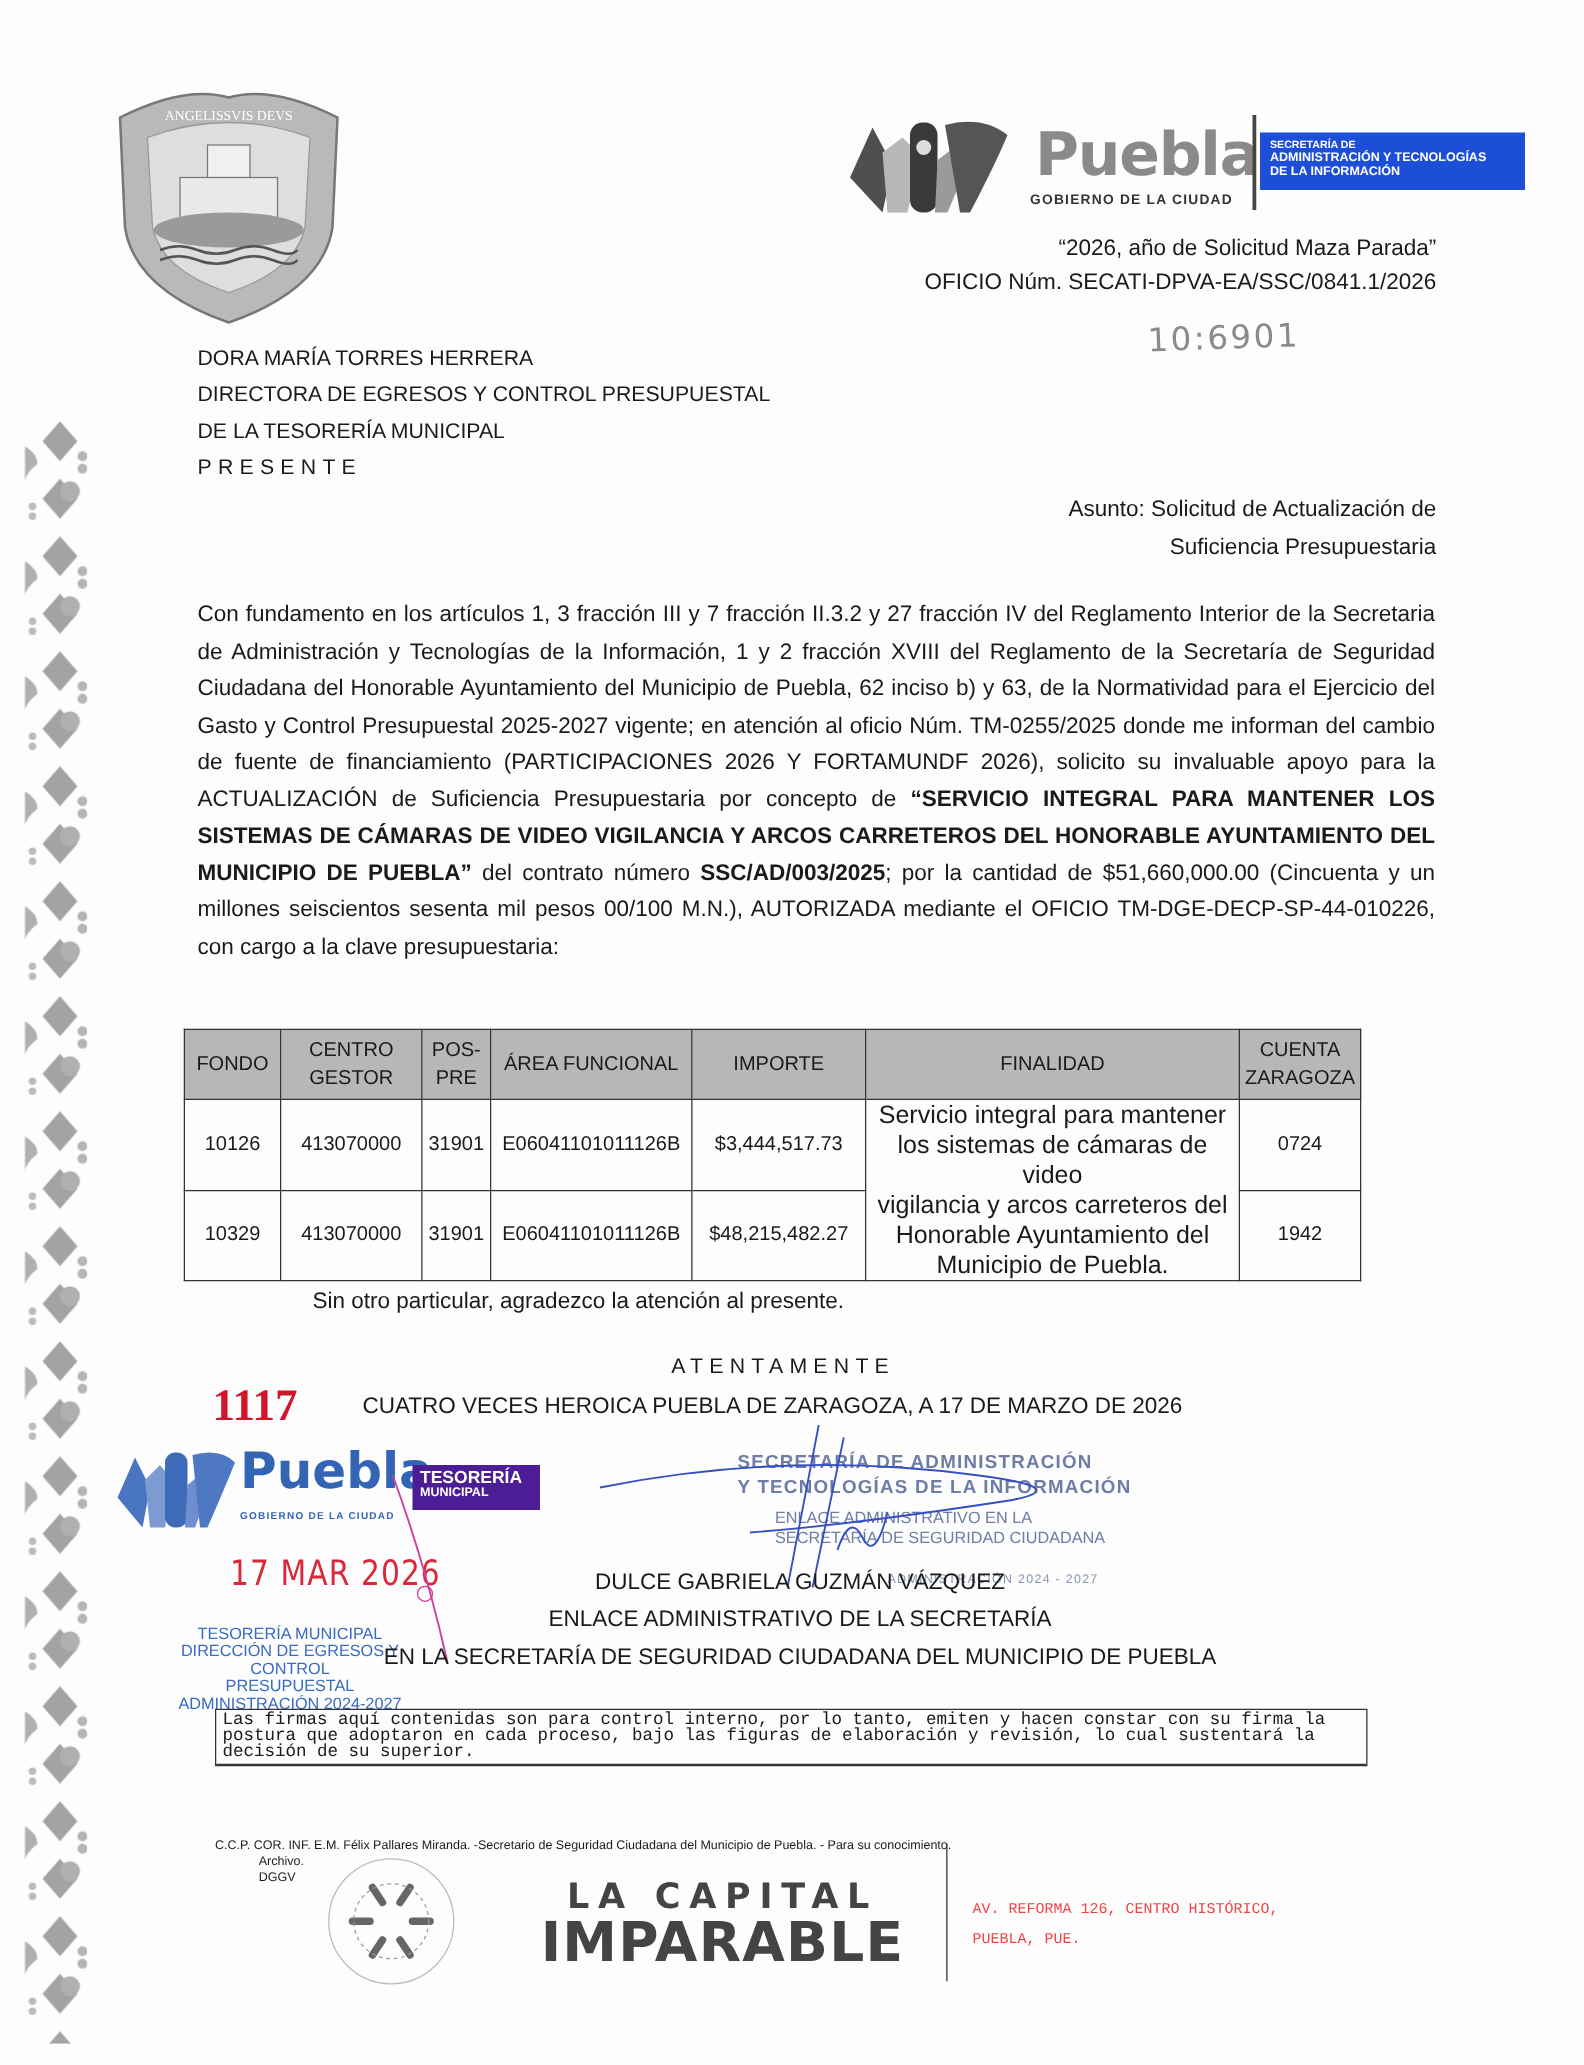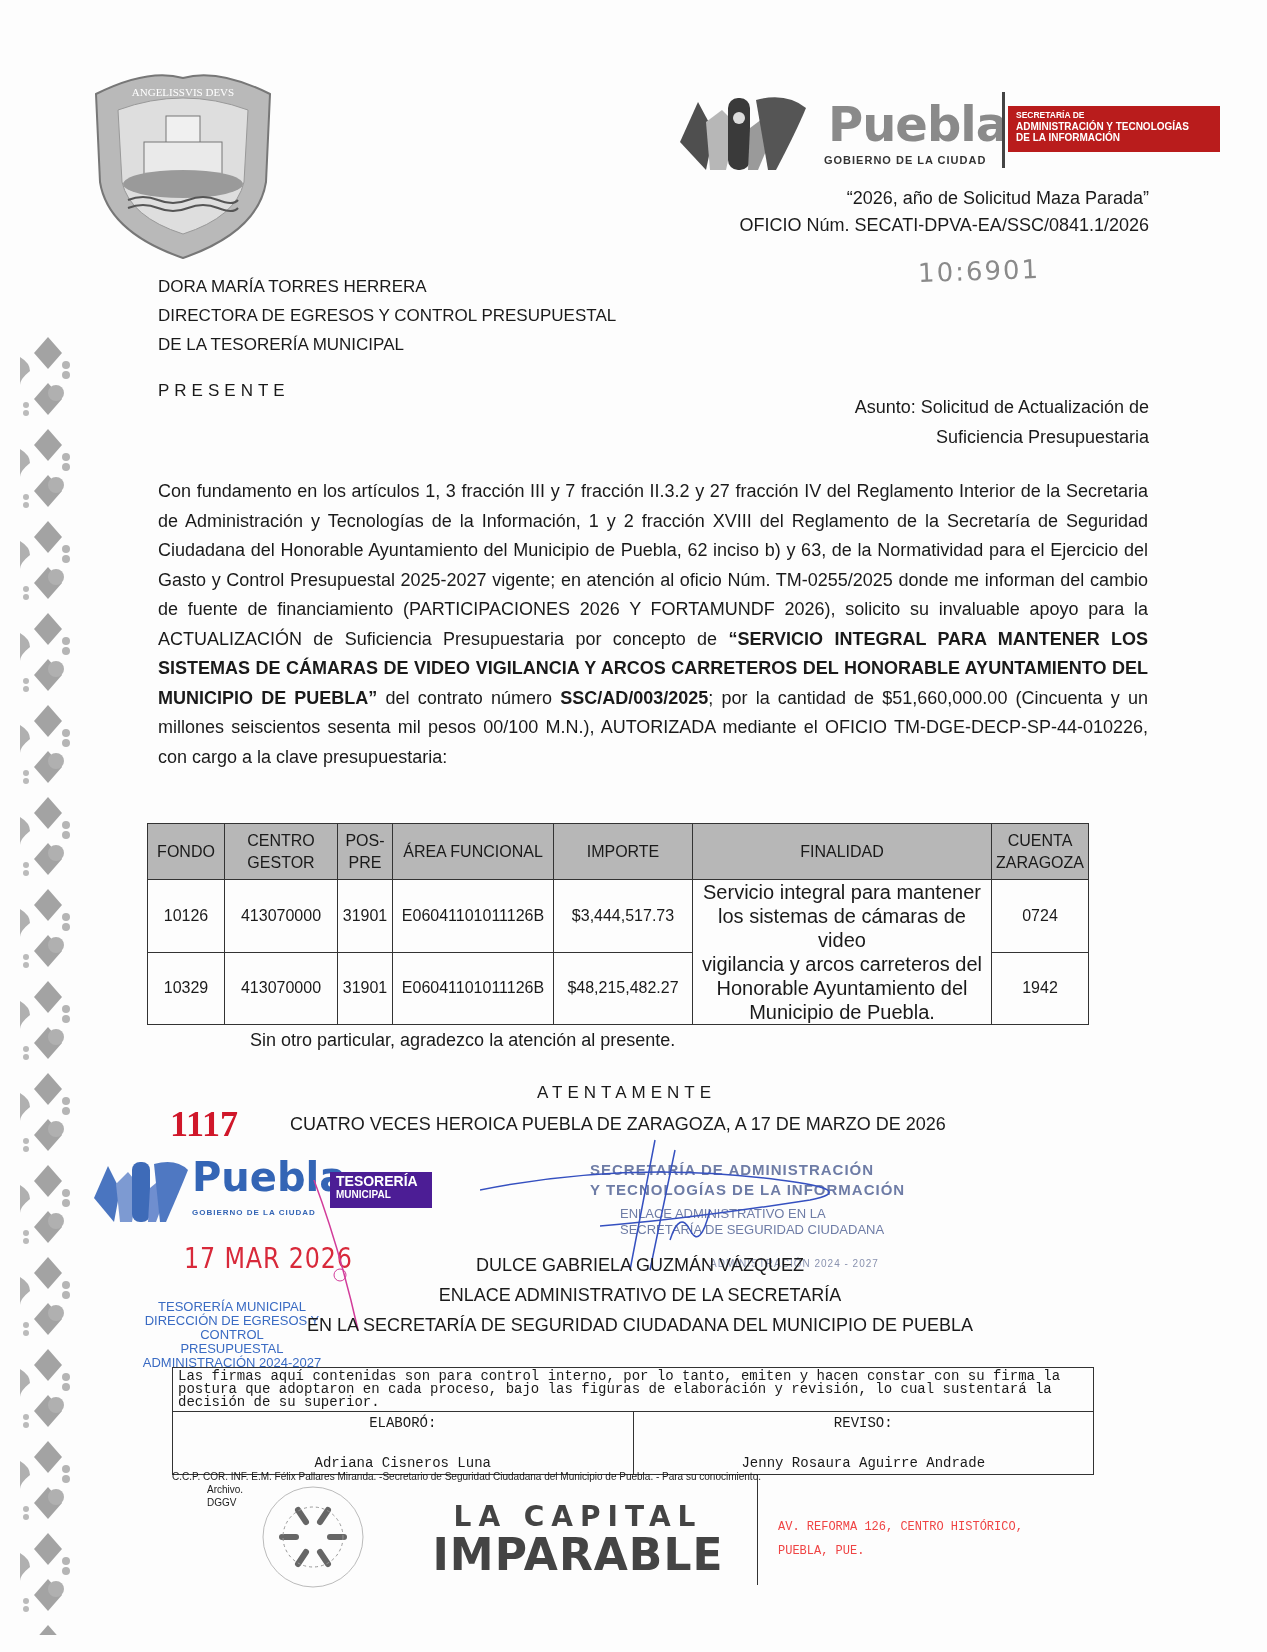--- a/index.html
+++ b/index.html
@@ -11,28 +11,28 @@
   .abs { position:absolute; }
   
   .side-border { left:18px; top:335px; width:52px; height:1300px; }
   
   .crest { left:88px; top:72px; width:190px; height:188px; }
   
   .hdr-logo { left:676px; top:92px; width:544px; height:80px; }
   .hdr-logo .puebla-word { position:absolute; left:152px; top:4px; font-size:48px; font-weight:bold; color:#8a8a8a; letter-spacing:-1px; font-family:"DejaVu Sans", sans-serif;}
   .hdr-logo .gob { position:absolute; left:148px; top:62px; font-size:11px; font-weight:bold; color:#333; letter-spacing:1px;}
   .hdr-logo .vbar { position:absolute; left:326px; top:0; width:3px; height:76px; background:#444;}
-  .hdr-logo .secbox { position:absolute; left:332px; top:14px; width:212px; height:46px; background:#b91c1c; color:#fff; padding:4px 8px; box-sizing:border-box; font-weight:bold; line-height:11px;}
+  .hdr-logo .secbox { position:absolute; left:332px; top:14px; width:212px; height:46px; background:#1d4ed8; color:#fff; padding:4px 8px; box-sizing:border-box; font-weight:bold; line-height:11px;}
   .hdr-logo .secbox .l1 { font-size:8.5px; display:block; }
   .hdr-logo .secbox .l2 { font-size:10px; display:block; }
   .motto { right:118px; top:188px; font-size:18px; text-align:right; }
   .oficio { right:118px; top:215px; font-size:18px; text-align:right; }
   .handnum { left:918px; top:256px; font-size:26px; color:#8a8a8a; font-family:"DejaVu Sans", sans-serif; letter-spacing:2px; transform:rotate(-2deg);}
   .addressee { left:158px; top:272px; font-size:17px; line-height:29px; }
-  .addressee .presente { letter-spacing:5px;margin-top:17px; }
+  .addressee .presente { letter-spacing:5px; }
   .asunto { right:118px; top:392px; font-size:18px; line-height:30px; text-align:right; }
   .body-text { left:158px; top:477px; width:990px; font-size:18px; line-height:29.5px; text-align:justify; }
   .body-text b { font-weight:bold; }
   
   table.budget { position:absolute; left:147px; top:823px; border-collapse:collapse; font-size:16px; }
   table.budget th, table.budget td { border:1.5px solid #333; text-align:center; padding:0 4px; }
   table.budget th { background:#b7b7b7; font-weight:normal; height:55px; line-height:22px; }
   table.budget td { height:62px; }
   table.budget td.fin { line-height:24px; font-size:20px; }
   .closing { left:250px; top:1030px; font-size:18px; }
@@ -225,30 +225,20 @@
 </svg>
 
 <div class="abs signer">
   <div>DULCE GABRIELA GUZMÁN VÁZQUEZ</div>
   <div>ENLACE ADMINISTRATIVO DE LA SECRETARÍA</div>
   <div>EN LA SECRETARÍA DE SEGURIDAD CIUDADANA DEL MUNICIPIO DE PUEBLA</div>
 </div>
 
 <div class="abs firmas">
   <div class="note">Las firmas aquí contenidas son para control interno, por lo tanto, emiten y hacen constar con su firma la postura que adoptaron en cada proceso, bajo las figuras de elaboración y revisión, lo cual sustentará la decisión de su superior.</div>
-  <div class="cols">
-    <div class="col">
-      <div class="role">ELABORÓ:</div>
-      <div class="who">Adriana Cisneros Luna</div>
-    </div>
-    <div class="col">
-      <div class="role">REVISO:</div>
-      <div class="who">Jenny Rosaura Aguirre Andrade</div>
-    </div>
-  </div>
 </div>
 
 <div class="abs ccp">
   <div>C.C.P. COR. INF. E.M. Félix Pallares Miranda. -Secretario de Seguridad Ciudadana del Municipio de Puebla. - Para su conocimiento.</div>
   <div class="indent">Archivo.</div>
   <div class="indent">DGGV</div>
 </div>
 
 <svg class="abs igualdad" viewBox="0 0 110 110">
   <circle cx="55" cy="55" r="50" fill="none" stroke="#bbb" stroke-width="1"></circle>

